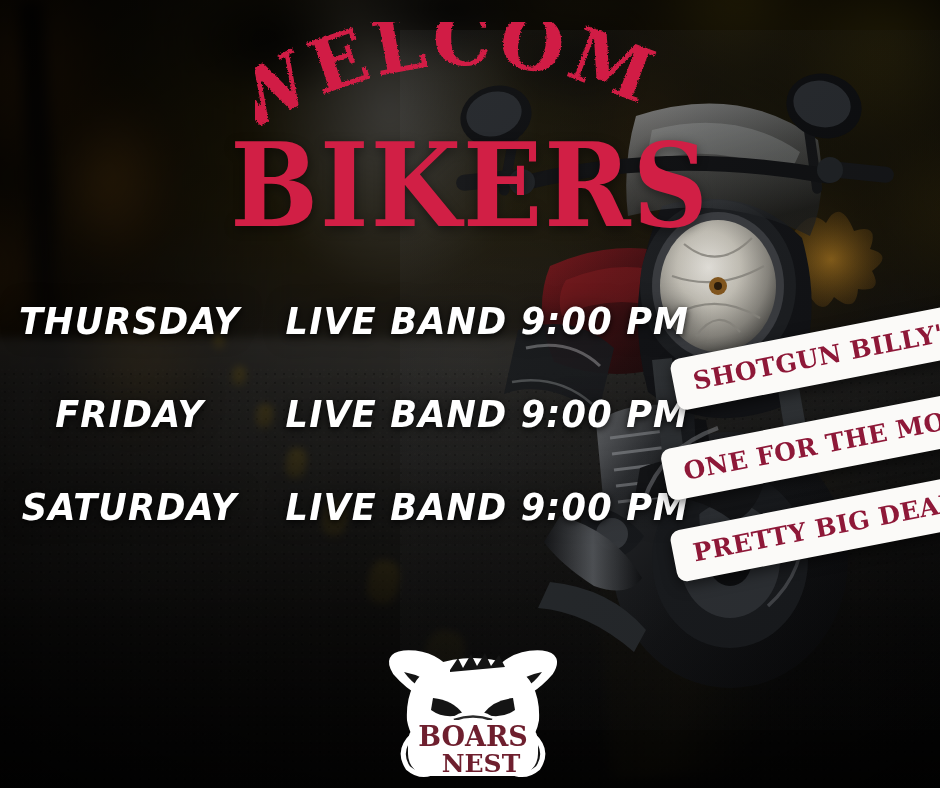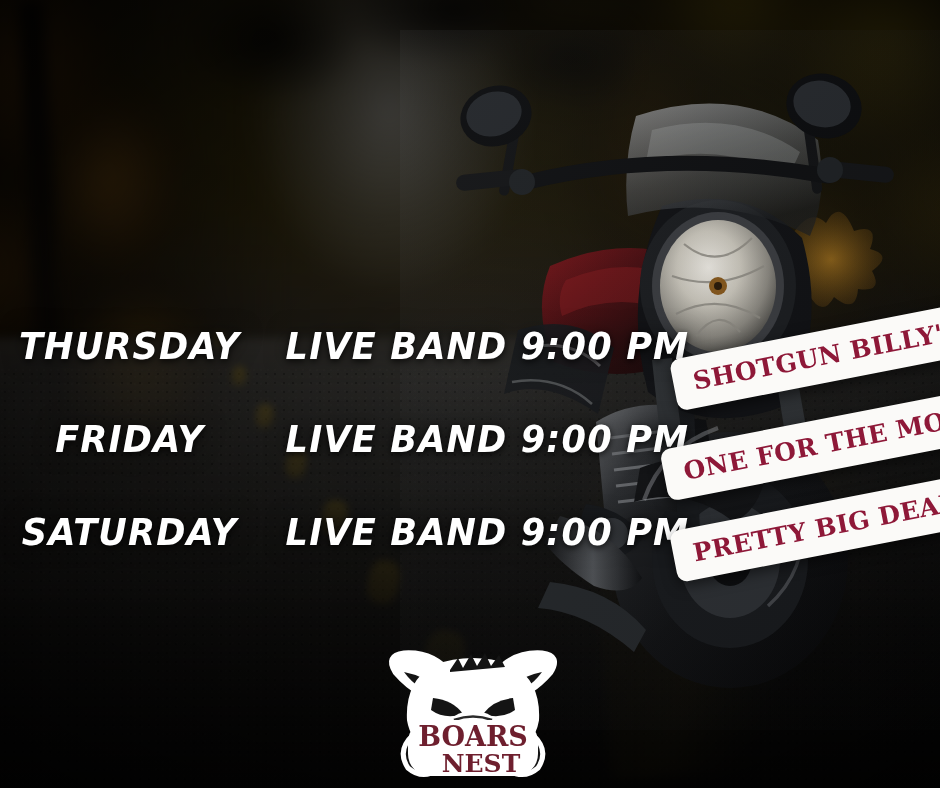--- a/index.html
+++ b/index.html
@@ -176,21 +176,21 @@
   .schedule {
     position: absolute;
     left: 0;
     top: 300px;
     width: 700px;
   }
   .sched-row {
     position: relative;
     height: 93px;
     display: flex;
-    align-items: center;
+    align-items: flex-start;
   }
   .day, .slot {
     font-family: "DejaVu Sans", sans-serif;
     font-weight: bold;
     font-style: italic;
     font-size: 37px;
     letter-spacing: 1.2px;
     color: #FFFFFF;
     text-shadow: 0 2px 7px rgba(0,0,0,0.75), 0 0 22px rgba(0,0,0,0.55);
     white-space: nowrap;
@@ -375,20 +375,37 @@
     </g>
 
     <path d="M240 438 q66 -26 124 14 q-8 30 -30 40 q-46 -36 -100 -20 z" fill="#111214"></path>
 
     <path d="M244 470 q18 -52 74 -72" stroke="#c3c6ca" stroke-width="4" fill="none" opacity="0.35"></path>
     <path d="M402 486 q6 54 -34 90" stroke="#a7aaae" stroke-width="3.4" fill="none" opacity="0.3"></path>
 
     <rect x="0" y="0" width="540" height="700" fill="url(#gMetalA)" opacity="0.10"></rect>
   </svg>
 
+  <div class="headline">
+
+    <svg class="welcome-arc" width="430" height="118" viewBox="0 0 430 118">
+      <defs>
+        <path id="arcPath" d="M 16 98 Q 215 -12 414 98" fill="none"></path>
+        <filter id="grungeTxt" x="-12%" y="-12%" width="124%" height="124%">
+          <feTurbulence type="fractalNoise" baseFrequency="0.62" numOctaves="3" seed="7" result="n"></feTurbulence>
+          <feDisplacementMap in="SourceGraphic" in2="n" scale="3.2" xChannelSelector="R" yChannelSelector="G"></feDisplacementMap>
+        </filter>
+      </defs>
+      <text font-family="'DejaVu Serif', serif" font-size="74" font-weight="bold" fill="#D11F45" letter-spacing="4" filter="url(#grungeTxt)">
+        <textPath href="#arcPath" startOffset="50%" text-anchor="middle">WELCOME</textPath>
+      </text>
+    </svg>
+
+    <span class="word-bikers">BIKERS</span>
+  </div>
 
   <div class="schedule">
 
     <div class="sched-row">
       <span class="day">THURSDAY</span>
       <span class="slot">LIVE BAND 9:00 PM</span>
     </div>
 
     <div class="sched-row">
       <span class="day">FRIDAY</span>

